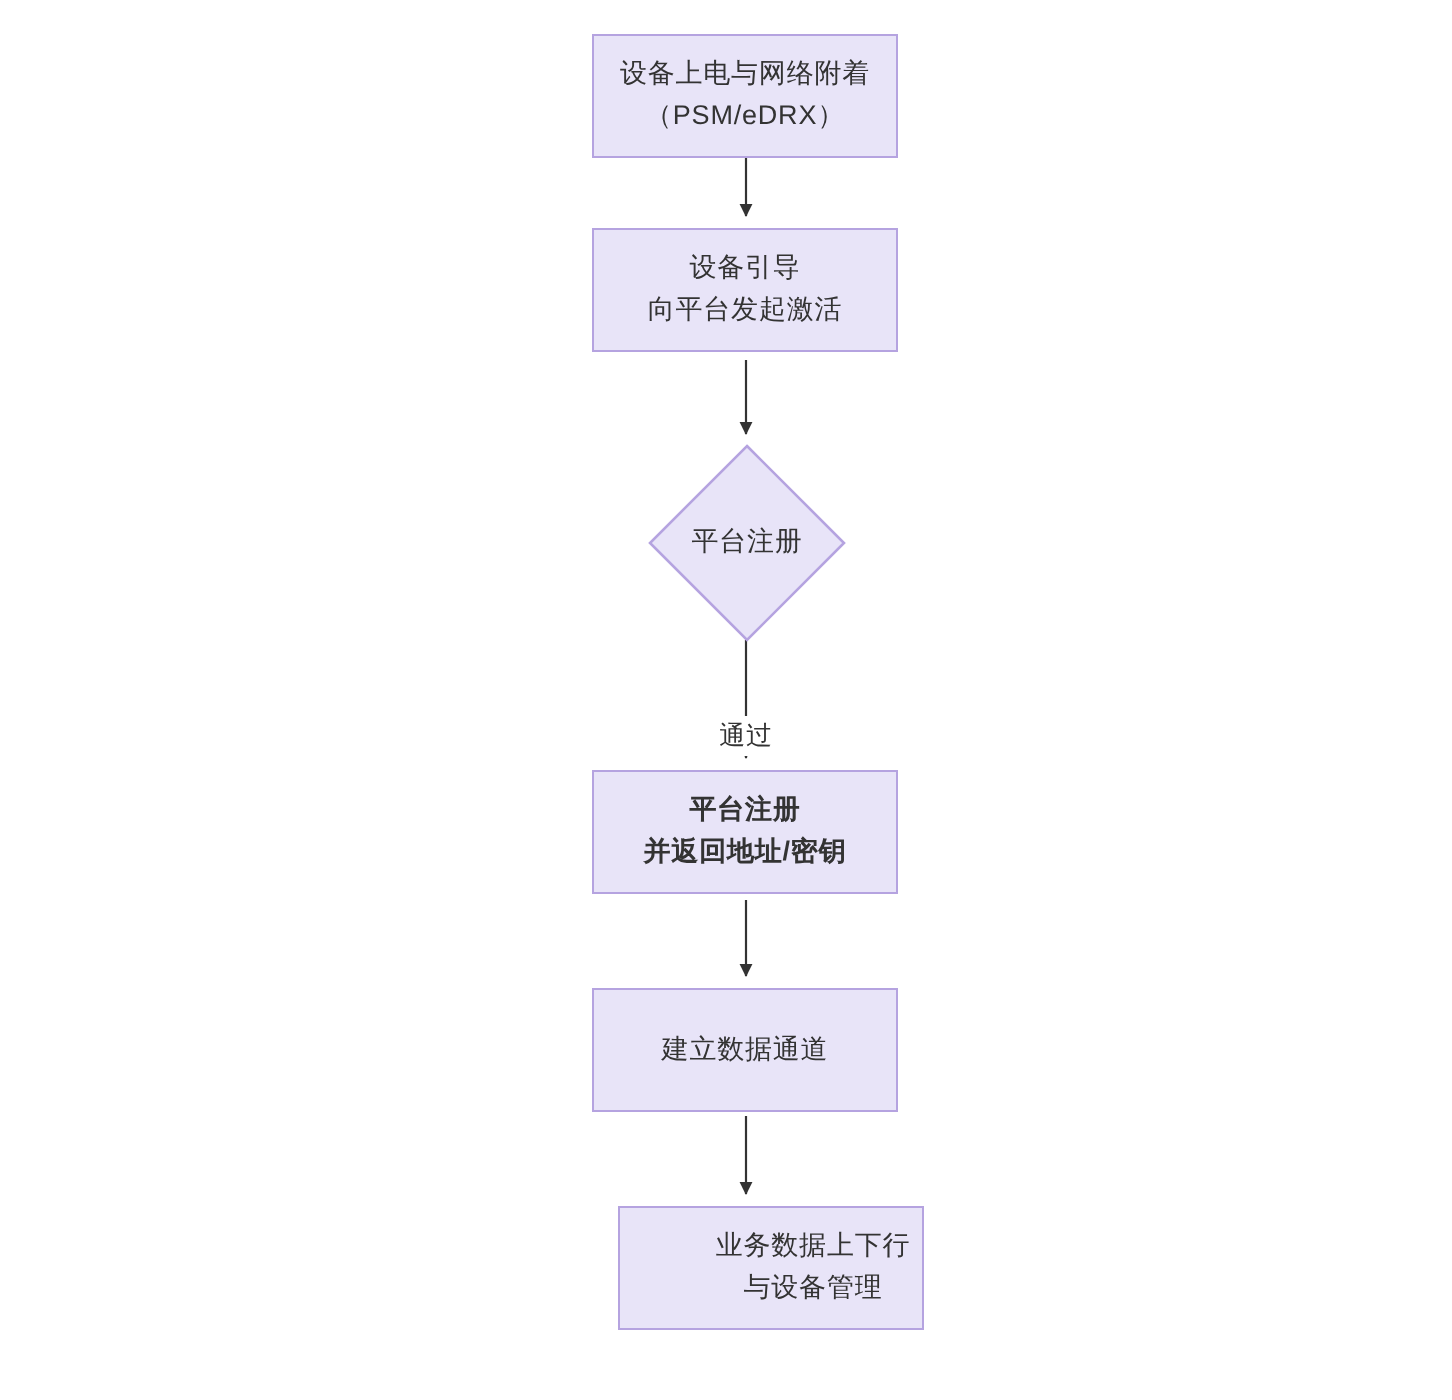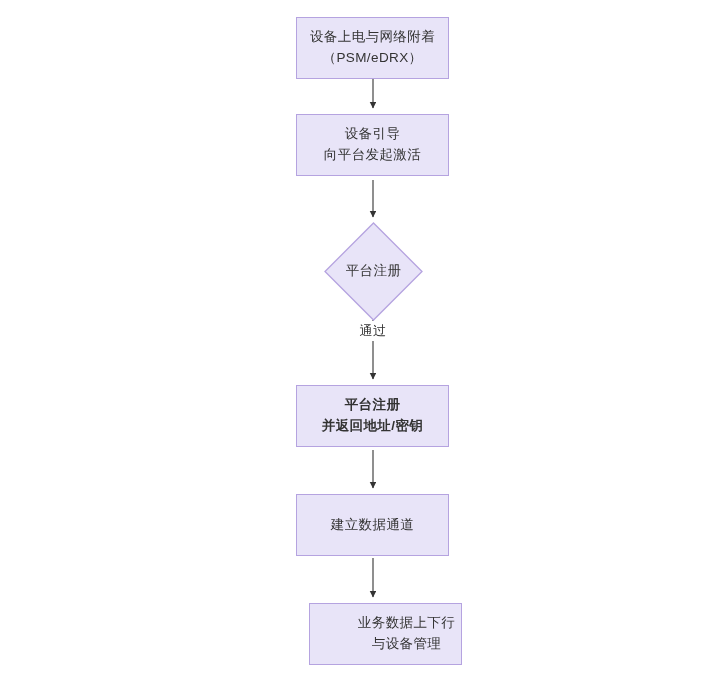--- a/index.html
+++ b/index.html
@@ -110,21 +110,21 @@
     <span class="node-line">（PSM/eDRX）</span>
   </div>
 
   <div class="node decision" style="left:324px; top:222px;">
     <svg class="diamond-shape" viewBox="0 0 99 99" xmlns="http://www.w3.org/2000/svg" preserveAspectRatio="none">
       <polygon points="49.5,1 98,49.5 49.5,98 1,49.5" fill="#e8e4f8" stroke="#b5a3e0" stroke-width="1.3"></polygon>
     </svg>
     <span class="diamond-label">平台注册</span>
   </div>
 
-  <div class="edge-label" style="left:373px; top:321px;text-align:center;">通过</div>
+  <div class="edge-label" style="left:373px; top:358px;text-align:center;">通过</div>
 
   <div class="node process" style="left:296px; top:385px;font-weight:bold;">
     <span class="node-line">平台注册</span>
     <span class="node-line">并返回地址/密钥</span>
   </div>
 
   <div class="node process" style="left:296px; top:494px;text-align:right;">
     <span class="node-line">建立数据通道</span>
   </div>
 

